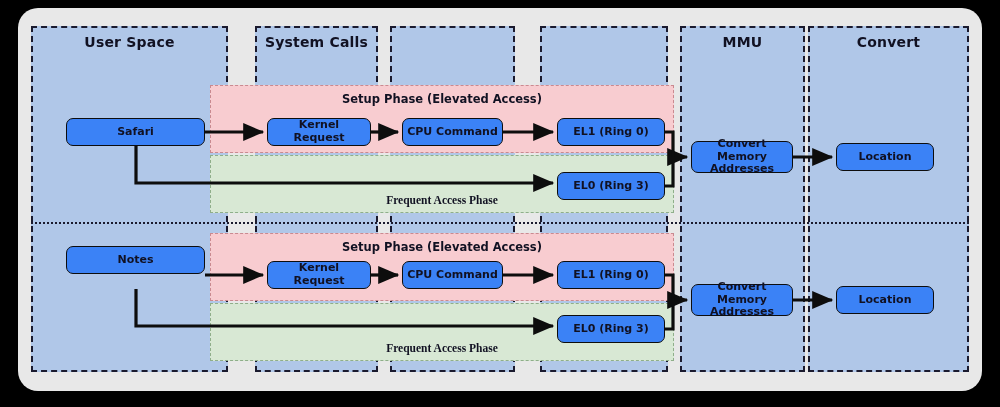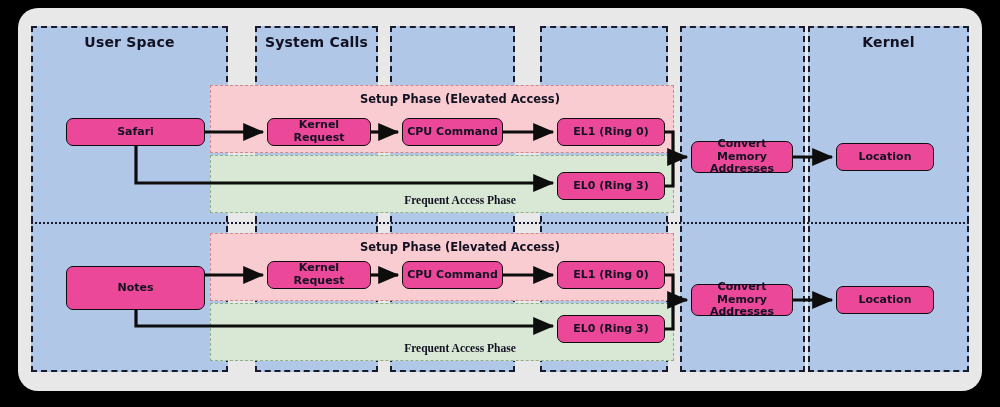--- a/index.html
+++ b/index.html
@@ -30,29 +30,29 @@
     position:absolute;left:31px;width:938px;height:0;
     border-top:2px dotted #1a1a2e;
   }
 
   
   .band{position:absolute;box-sizing:border-box;}
   .band.setup{background:#f8ccd0;border:1.5px dashed #c98a90;}
   .band.frequent{background:#d8e8d4;border:1.5px dashed #8fae8a;}
   .band-label{
     position:absolute;width:100%;text-align:center;
-    font-weight:bold;font-size:11.5px;color:#111122;padding-left:18px;
+    font-weight:bold;font-size:11.5px;color:#111122;
   }
   .band.setup .band-label{top:6px;}
   .band.frequent .band-label{bottom:6px;font-family:Liberation Serif, serif;}
 
   
   .node{
     position:absolute;box-sizing:border-box;
-    background:#ec4899;border:1.6px solid #0d0d0d;border-radius:7px;
+    background:#3b82f6;border:1.6px solid #0d0d0d;border-radius:7px;
     display:flex;align-items:center;justify-content:center;
     font-size:11px;font-weight:bold;color:#111122;
     text-align:center;line-height:1.15;padding:2px 4px;
   }
 
   
   #wires{position:absolute;left:0;top:0;width:1000px;height:407px;pointer-events:none;}
 </style>
 </head>
 <body>
@@ -105,30 +105,31 @@
       <path d="M793,300 L832,300"></path>
     </g>
     <g fill="none" stroke="#0d0d0d" stroke-width="3.2">
       <path d="M665,132 L673,132 L673,157"></path>
       <path d="M665,275 L673,275 L673,300"></path>
     </g>
   </svg>
 
   <div class="lane-title" style="left:31px;width:197px;">User Space</div>
   <div class="lane-title" style="left:255px;width:123px;">System Calls</div>
-  <div class="lane-title" style="left:808px;width:161px;">Kernel</div>
+  <div class="lane-title" style="left:680px;width:125px;">MMU</div>
+  <div class="lane-title" style="left:808px;width:161px;">Convert</div>
 
   <div class="node" style="left:66px;top:118px;width:139px;height:28px;">Safari</div>
   <div class="node" style="left:267px;top:118px;width:104px;height:28px;">Kernel Request</div>
   <div class="node" style="left:402px;top:118px;width:101px;height:28px;">CPU Command</div>
   <div class="node" style="left:557px;top:118px;width:108px;height:28px;">EL1 (Ring 0)</div>
   <div class="node" style="left:557px;top:172px;width:108px;height:28px;">EL0 (Ring 3)</div>
   <div class="node" style="left:691px;top:141px;width:102px;height:32px;">Convert Memory Addresses</div>
   <div class="node" style="left:836px;top:143px;width:98px;height:28px;">Location</div>
 
-  <div class="node" style="left:66px;top:266px;width:139px;height:44px;">Notes</div>
+  <div class="node" style="left:66px;top:246px;width:139px;height:28px;">Notes</div>
   <div class="node" style="left:267px;top:261px;width:104px;height:28px;">Kernel Request</div>
   <div class="node" style="left:402px;top:261px;width:101px;height:28px;">CPU Command</div>
   <div class="node" style="left:557px;top:261px;width:108px;height:28px;">EL1 (Ring 0)</div>
   <div class="node" style="left:557px;top:315px;width:108px;height:28px;">EL0 (Ring 3)</div>
   <div class="node" style="left:691px;top:284px;width:102px;height:32px;">Convert Memory Addresses</div>
   <div class="node" style="left:836px;top:286px;width:98px;height:28px;">Location</div>
 </div>
 
 </body></html>

